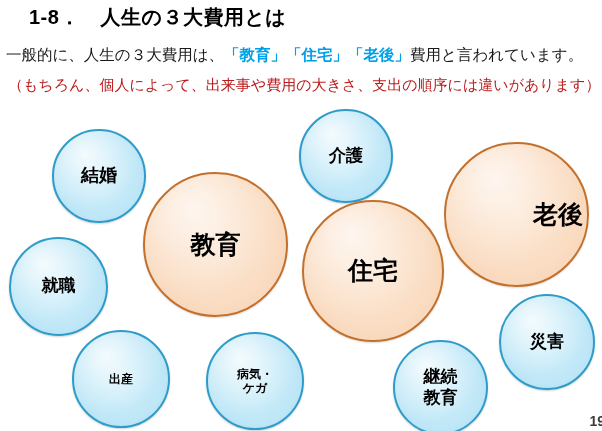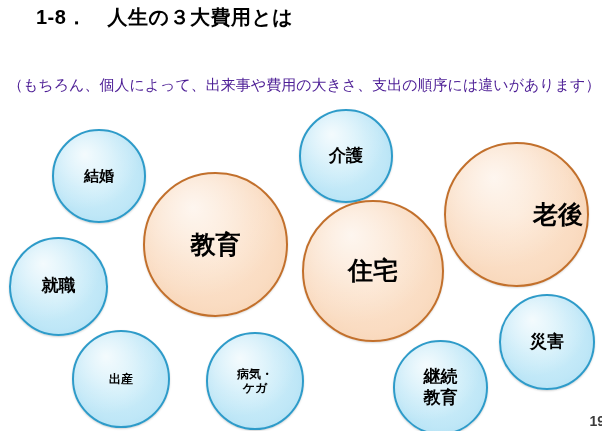--- a/index.html
+++ b/index.html
@@ -14,42 +14,42 @@
     position: relative;
     width: 602px;
     height: 431px;
     background: #ffffff;
     overflow: hidden;
   }
 
   
   #title {
     position: absolute;
-    left: 36px;
+    left: 29px;
     top: 4px;
     font-size: 20px;
     font-weight: bold;
     color: #000000;
     letter-spacing: 0.5px;
     white-space: nowrap;
   }
   #subtitle-1 {
     position: absolute;
     left: 6px;
     top: 45px;
     font-size: 15.5px;
     color: #1a1a1a;
     white-space: nowrap;
   }
   #subtitle-2 {
     position: absolute;
     left: 8px;
     top: 76px;
     font-size: 15px;
-    color: #4c1d95;
+    color: #b91c1c;
     white-space: nowrap;
   }
   .hl {
     font-weight: bold;
   }
 
   
   .bubble {
     position: absolute;
     border-radius: 50%;
@@ -100,25 +100,28 @@
     color: #3a3a3a;
   }
 </style>
 </head>
 <body>
 
 <div id="slide">
 
   <div id="title">1-8．　人生の３大費用とは</div>
 
+  <div id="subtitle-1">
+    <span>一般的に、人生の３大費用は、</span><span class="hl" style="color: rgb(0, 160, 233);">「教育」</span><span class="hl" style="color: rgb(0, 160, 233);">「住宅」</span><span class="hl" style="color: rgb(0, 160, 233);">「老後」</span><span>費用と言われています。</span>
+  </div>
 
   <div id="subtitle-2">（もちろん、個人によって、出来事や費用の大きさ、支出の順序には違いがあります）</div>
 
   <div id="bubble-layer">
-      <div class="bubble blue" style="left: 52px; top: 129px; width: 94px; height: 94px; font-size: 15px;">
+      <div class="bubble blue" style="left: 52px; top: 129px; width: 94px; height: 94px; font-size: 18px;">
         <span class="lbl">結婚</span>
       </div>
       <div class="bubble blue" style="left: 9px; top: 237px; width: 99px; height: 99px; font-size: 17px; font-family: Liberation Serif, serif;">
         <span class="lbl">就職</span>
       </div>
       <div class="bubble blue" style="left: 72px; top: 330px; width: 98px; height: 98px; font-size: 12px;">
         <span class="lbl">出産</span>
       </div>
       <div class="bubble orange" style="left: 143px; top: 172px; width: 145px; height: 145px; font-size: 25px;">
         <span class="lbl">教育</span>

